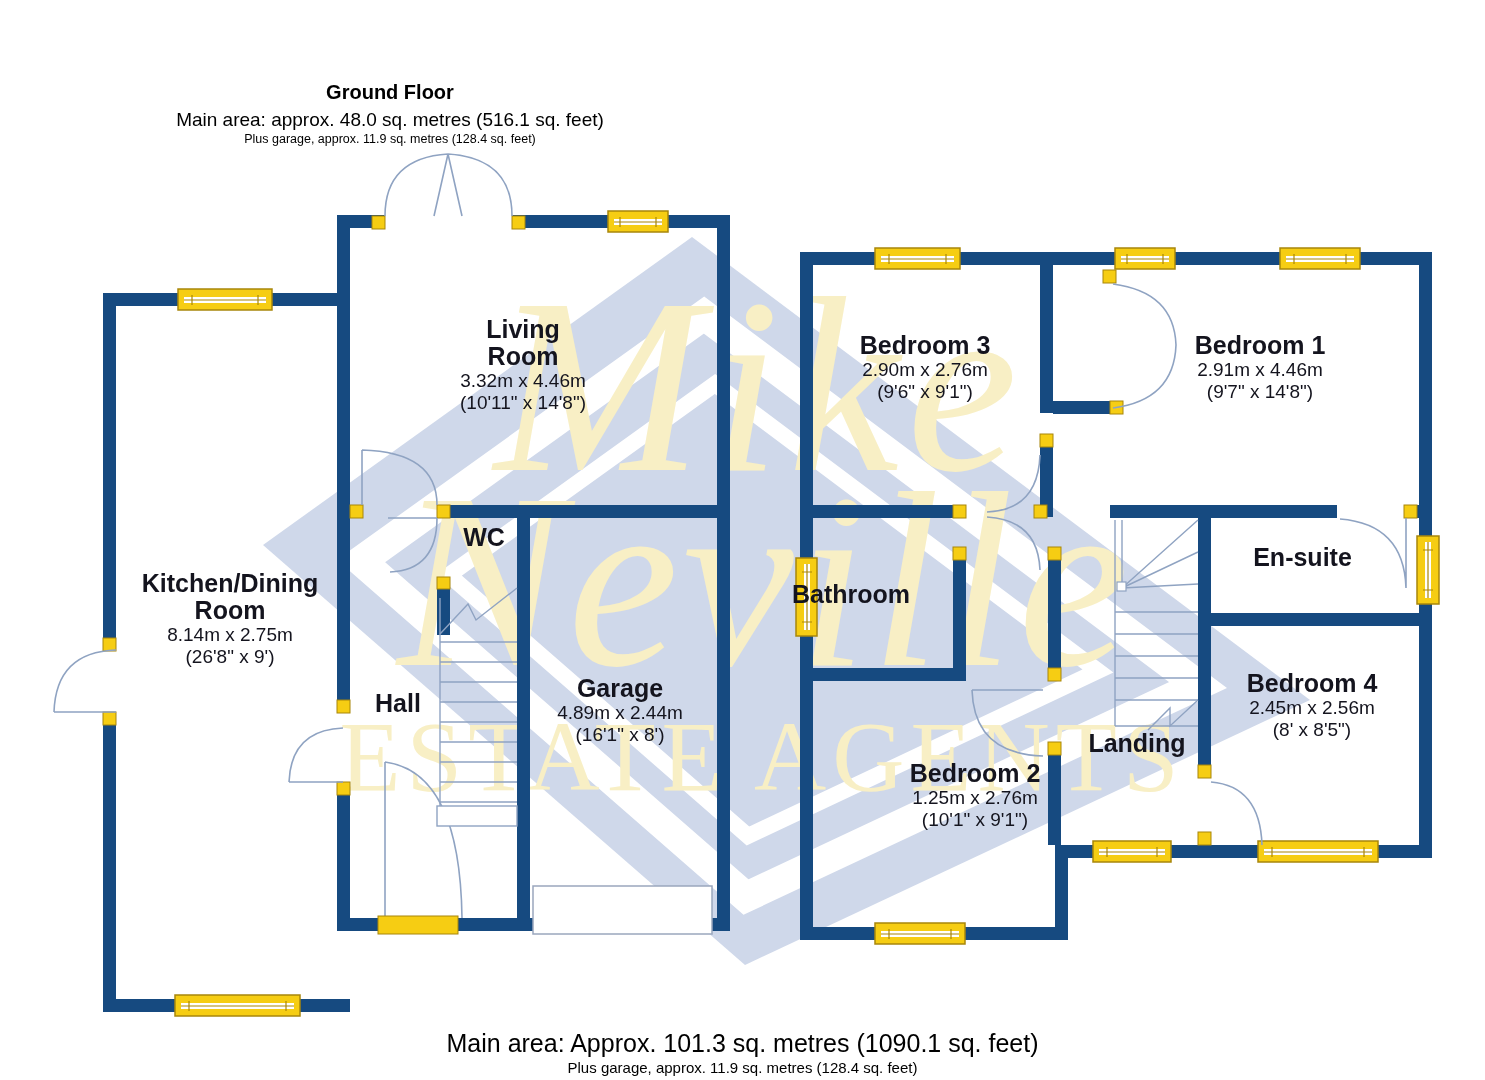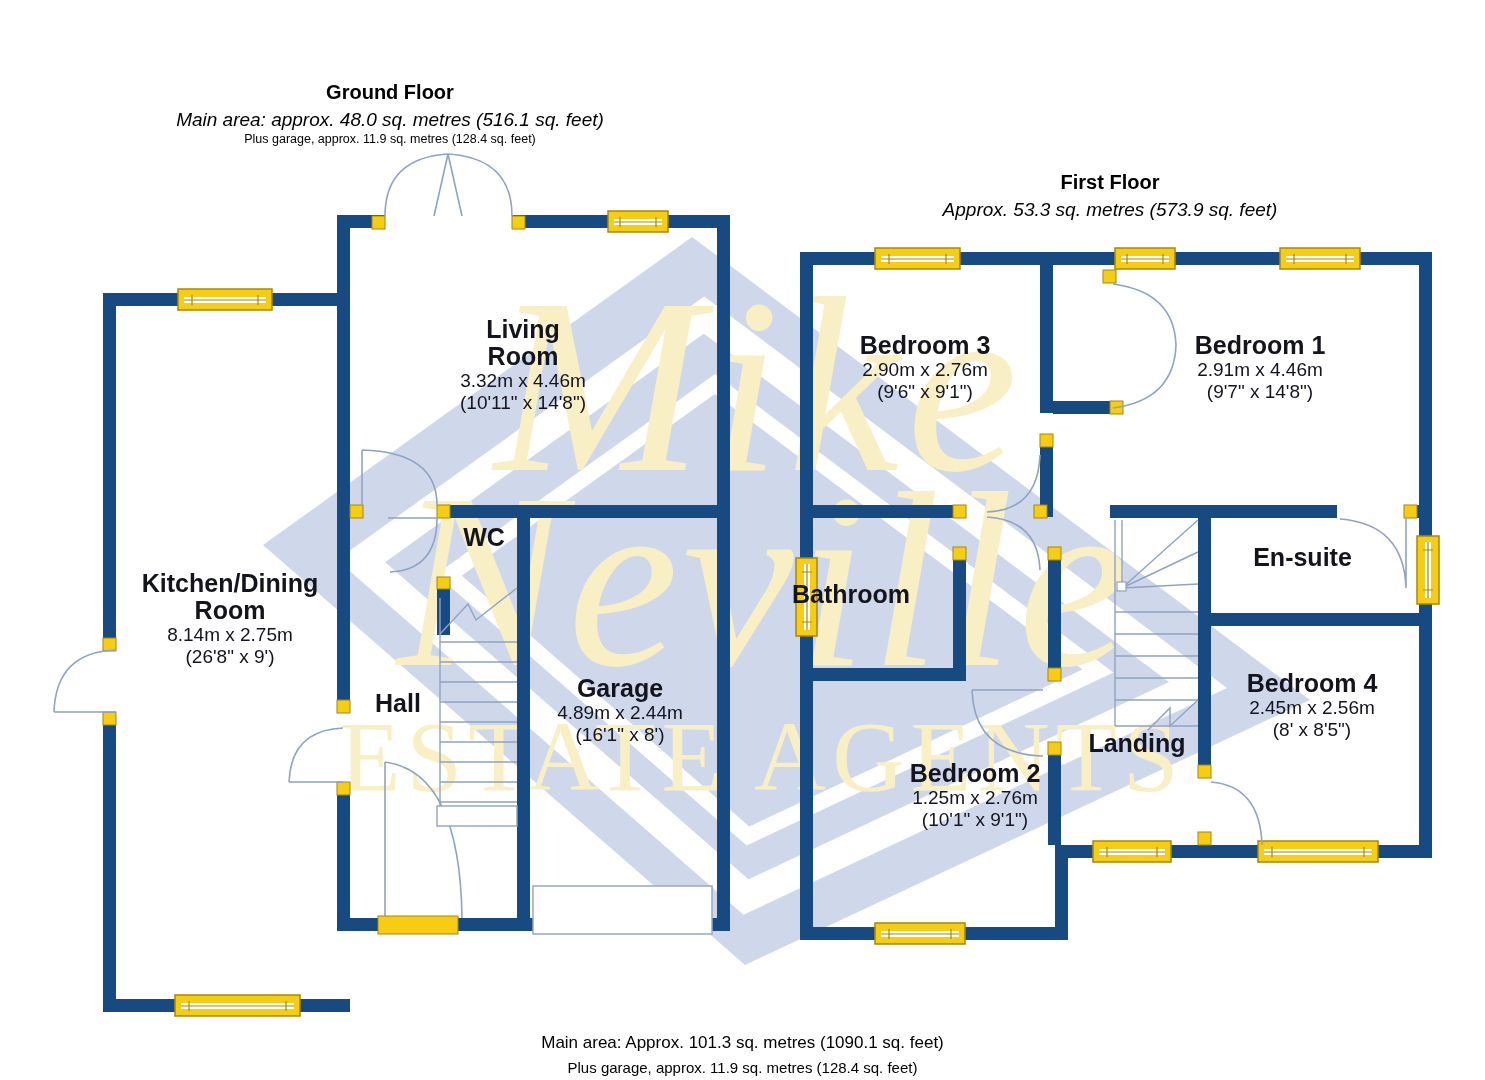--- a/index.html
+++ b/index.html
@@ -1,24 +1,24 @@
 <!DOCTYPE html>
 <html><head>
 <meta charset="utf-8">
 <style>
   html,body{margin:0;padding:0;background:#fff;}
   #stage{position:relative;width:1485px;height:1080px;background:#ffffff;overflow:hidden;
          font-family:"Liberation Sans", sans-serif;color:#000;}
   #plan-svg{position:absolute;left:0;top:0;}
   .head{position:absolute;text-align:center;}
   .head .t{font-size:20px;font-weight:bold;line-height:32px;}
-  .head .a{font-size:19px;line-height:23px;font-style:italic;}
+  .head .a{font-size:19px;line-height:23px;}
   .head .n{font-size:12.5px;line-height:16px;}
   .footer{position:absolute;left:0;top:1028px;width:1485px;text-align:center;}
-  .footer .m{font-size:17px;line-height:30px;}
+  .footer .m{font-size:25px;line-height:30px;}
   .footer .n{font-size:15px;line-height:20px;}
   .room-label{position:absolute;text-align:center;color:#14141e;}
   .room-label .rn{font-weight:bold;font-size:25px;line-height:27px;}
   .room-label .rd{font-size:19px;line-height:22px;}
   
   .wall{fill:#164a80;}
   .jamb{fill:#f6cd13;stroke:#a8860b;stroke-width:1;}
   .win{fill:#f6cd13;stroke:#a8860b;stroke-width:1.5;}
   .winslot{fill:#ffffff;}
   .winline{stroke:#a8860b;stroke-width:1.2;fill:none;}
@@ -209,24 +209,20 @@
       </g>
     </g>
   </svg>
 
   <div class="head" style="left:140px;top:76px;width:500px;">
     <div class="t">Ground Floor</div>
     <div class="a">Main area: approx. 48.0 sq. metres (516.1 sq. feet)</div>
     <div class="n">Plus garage, approx. 11.9 sq. metres (128.4 sq. feet)</div>
   </div>
 
-  <div class="head" style="left:860px;top:166px;width:500px;">
-    <div class="t">First Floor</div>
-    <div class="a">Approx. 53.3 sq. metres (573.9 sq. feet)</div>
-  </div>
 
   <div class="footer">
     <div class="m">Main area: Approx. 101.3 sq. metres (1090.1 sq. feet)</div>
     <div class="n">Plus garage, approx. 11.9 sq. metres (128.4 sq. feet)</div>
   </div>
 
   <div class="room-label" style="left:390px;top:316px;width:266px;">
     <div class="rn">Living</div>
     <div class="rn">Room</div>
     <div class="rd">3.32m x 4.46m</div>

